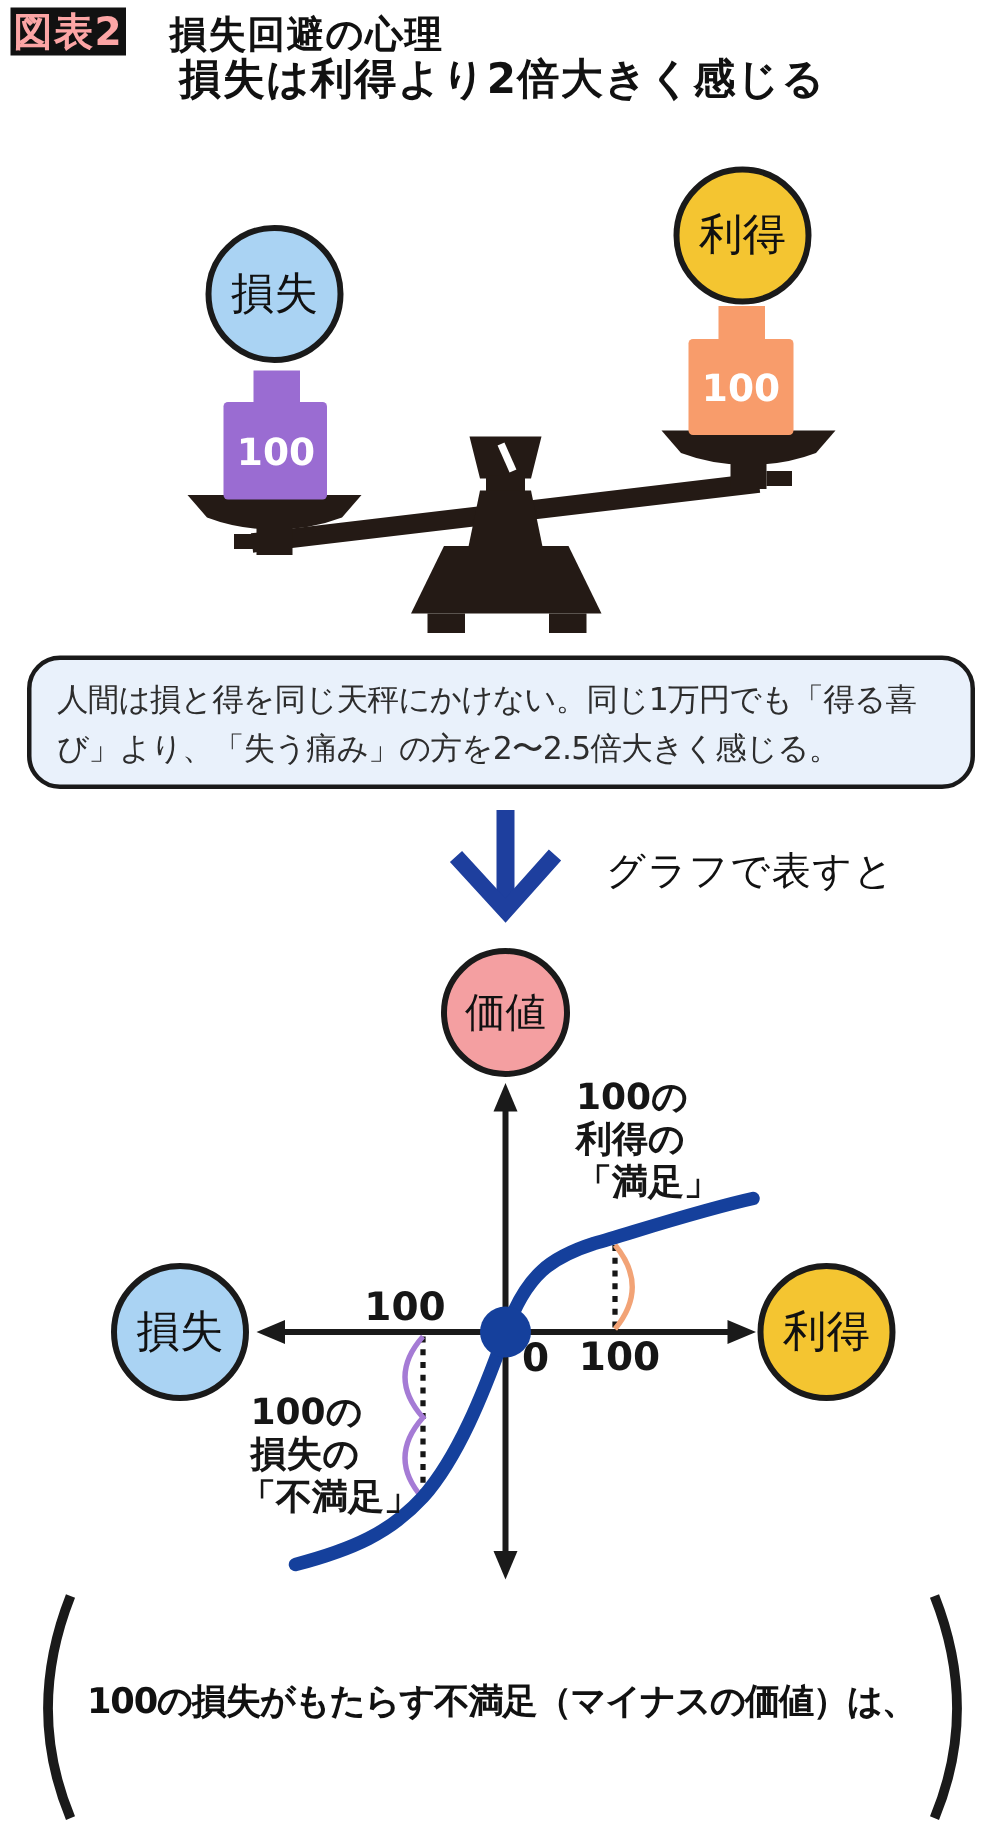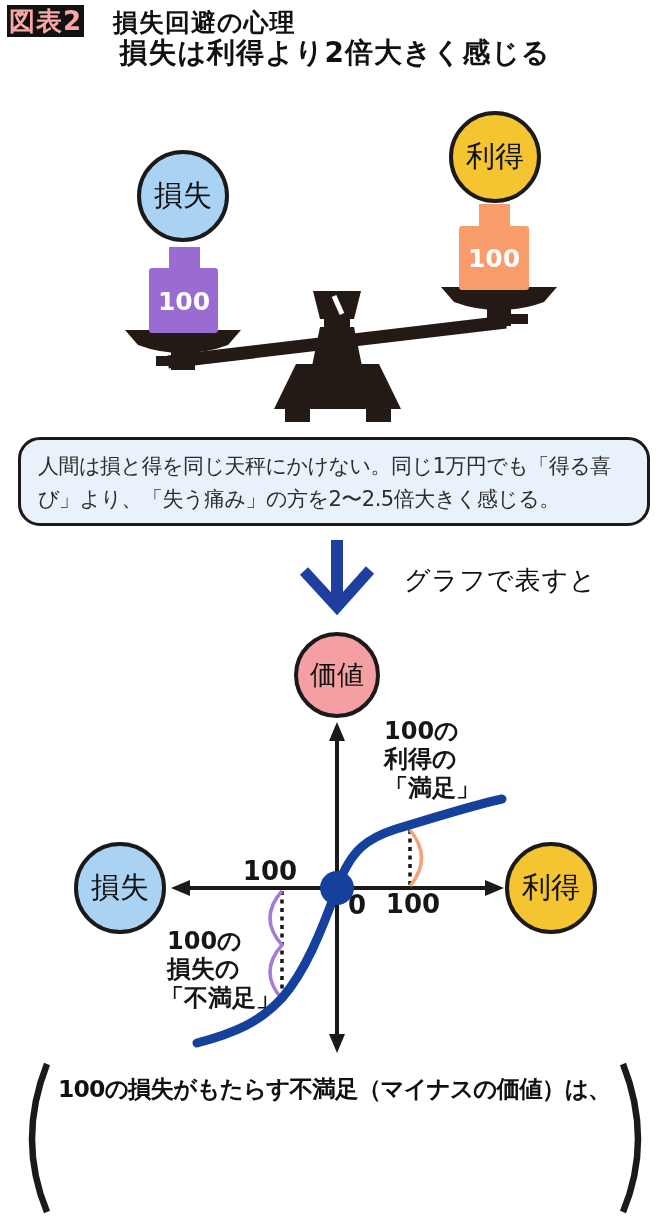--- a/index.html
+++ b/index.html
@@ -35,21 +35,21 @@
     left:18px;top:437px;width:632px;height:89px;box-sizing:border-box;
     background:var(--box-bg);border:3.5px solid #1a1a1a;border-radius:22px;
     padding:10px 17px;font-size:21px;line-height:33px;color:#2d2d2d;
     letter-spacing:-0.5px;
   }
   .transition-label{left:383px;top:563px;font-size:26px;font-weight:500;letter-spacing:1px;margin-left:21px;}
   
   .footer{left:58px;top:1072px;width:564px;}
   .footer div{
     font-size:23.5px;font-weight:bold;line-height:35.5px;
-    letter-spacing:-0.8px;white-space:nowrap;color:#111;
+    letter-spacing:-0.8px;white-space:nowrap;color:#111;margin-top:45px;
   }
   
   svg.art{left:0;top:0;}
   .ink{fill:#241a15;}
   .blue-stroke{stroke:var(--curve-blue);}
   .weight-label{fill:#fff;font-size:25px;font-weight:bold;}
   .tick{fill:#161616;font-size:26px;font-weight:bold;}
   .annot{fill:#161616;font-size:24px;font-weight:bold;}
 </style>
 </head>

